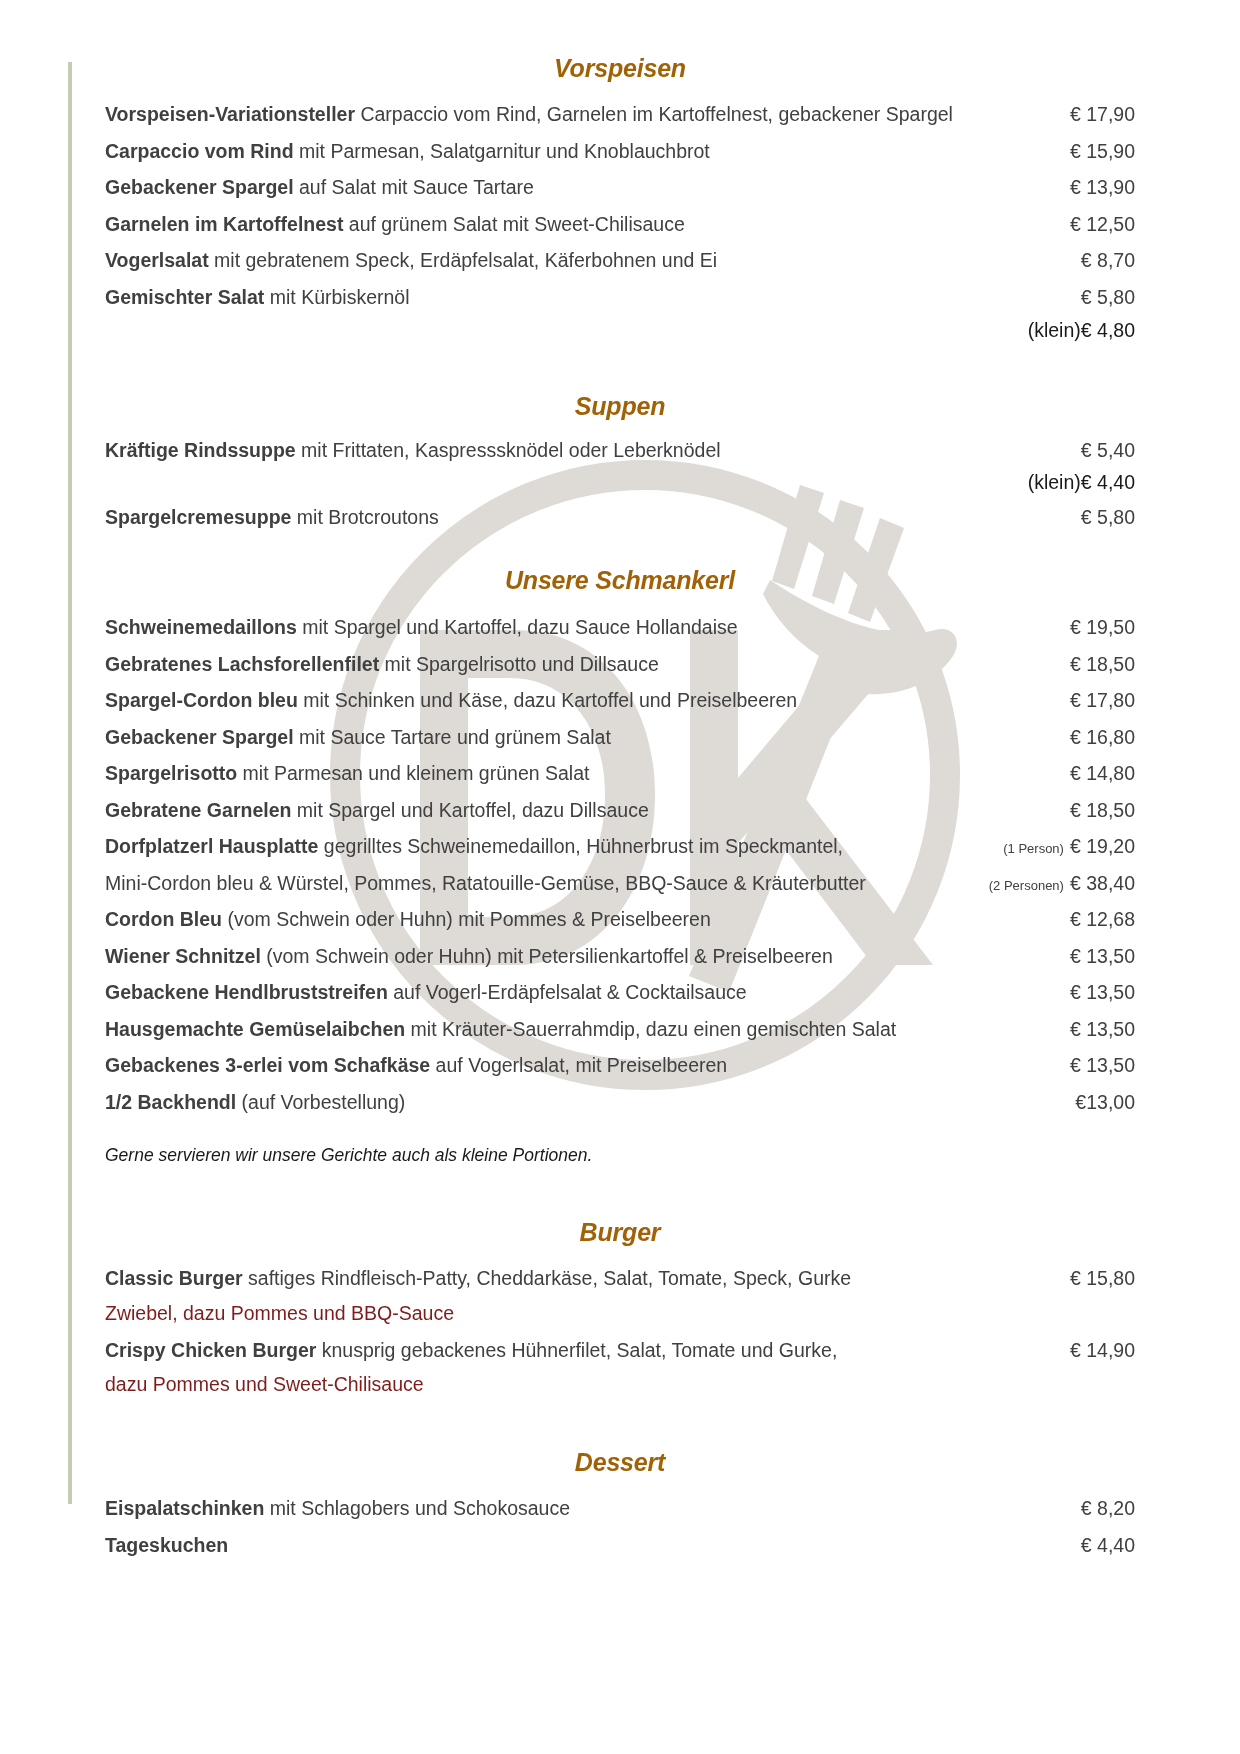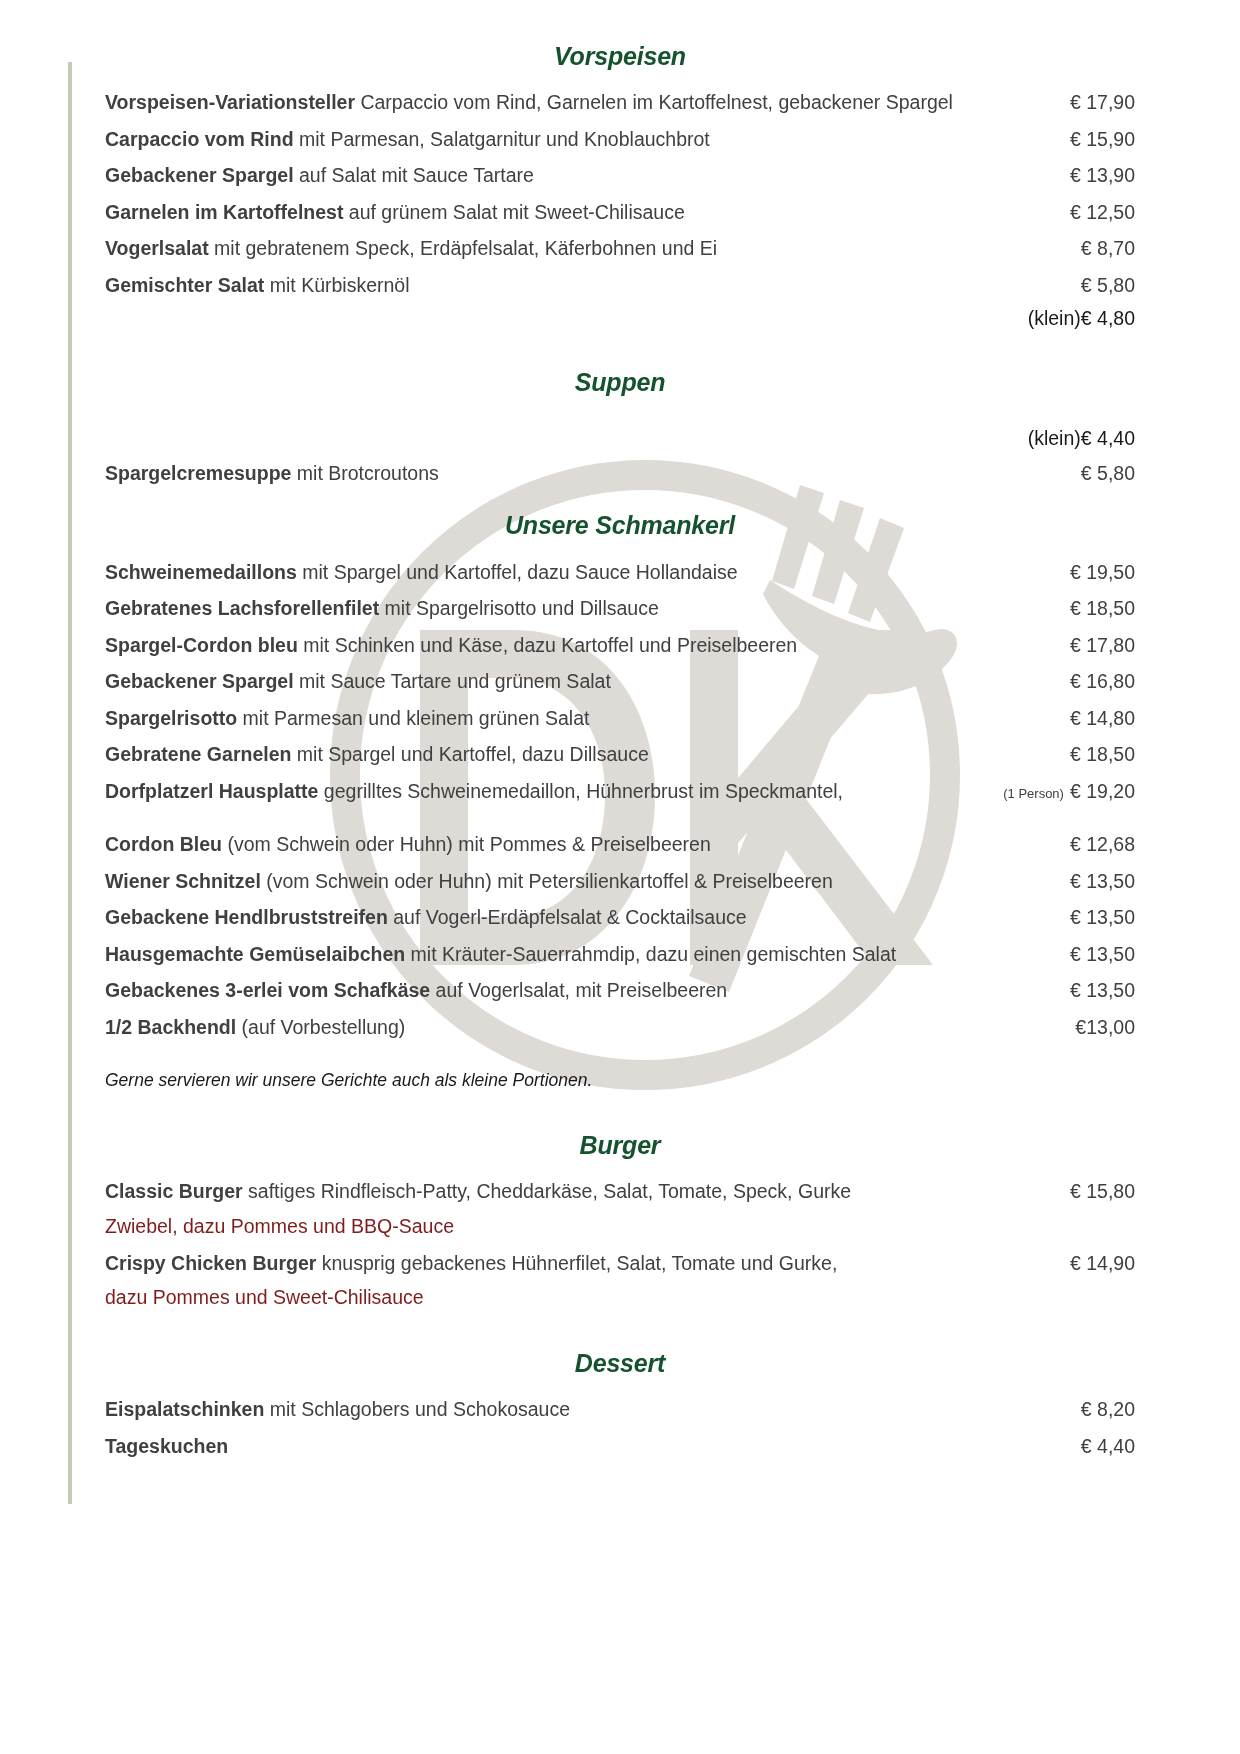--- a/index.html
+++ b/index.html
@@ -45,22 +45,23 @@
     z-index: 2;
     padding: 0 105px 0 105px;
     box-sizing: border-box;
   }
 
   .section-title {
     text-align: center;
     font-weight: bold;
     font-style: italic;
     font-size: 25px;
-    color: #14532d;
+    color: #a16207;
     letter-spacing: -0.2px;
+    margin-top: 12px;
   }
 
   .rows { width: 100%; }
 
   .row {
     display: flex;
     align-items: baseline;
     justify-content: space-between;
     font-size: 19.5px;
     color: #404040;
@@ -171,20 +172,24 @@
         <span class="qual">(klein)</span>
         <span>€ 4,80</span>
       </div>
     </div>
 
     <div style="height:38px"></div>
     <div class="section-title">Suppen</div>
     <div style="height:20px"></div>
 
     <div class="rows">
+      <div class="row">
+        <div class="desc"><b>Kräftige Rindssuppe</b><span> mit Frittaten, Kaspresssknödel oder Leberknödel</span></div>
+        <div class="price">€ 5,40</div>
+      </div>
       <div style="height:10px"></div>
 
       <div class="price-only">
         <span class="qual">(klein)</span>
         <span>€ 4,40</span>
       </div>
       <div style="height:14px"></div>
 
       <div class="row">
         <div class="desc"><b>Spargelcremesuppe</b><span> mit Brotcroutons</span></div>
@@ -233,20 +238,24 @@
         <div class="price">€ 18,50</div>
       </div>
       <div style="height:17px"></div>
 
       <div class="row">
         <div class="desc"><b>Dorfplatzerl Hausplatte</b><span> gegrilltes Schweinemedaillon, Hühnerbrust im Speckmantel,</span></div>
         <div class="price"><span class="qual">(1 Person)</span><span>€ 19,20</span></div>
       </div>
       <div style="height:17px"></div>
 
+      <div class="row">
+        <div class="desc"><span>Mini-Cordon bleu &amp; Würstel, Pommes, Ratatouille-Gemüse, BBQ-Sauce &amp; Kräuterbutter</span></div>
+        <div class="price"><span class="qual">(2 Personen)</span><span>€ 38,40</span></div>
+      </div>
       <div style="height:17px"></div>
 
       <div class="row">
         <div class="desc"><b>Cordon Bleu</b><span> (vom Schwein oder Huhn) mit Pommes &amp; Preiselbeeren</span></div>
         <div class="price">€ 12,68</div>
       </div>
       <div style="height:17px"></div>
 
       <div class="row">
         <div class="desc"><b>Wiener Schnitzel</b><span> (vom Schwein oder Huhn) mit Petersilienkartoffel &amp; Preiselbeeren</span></div>

